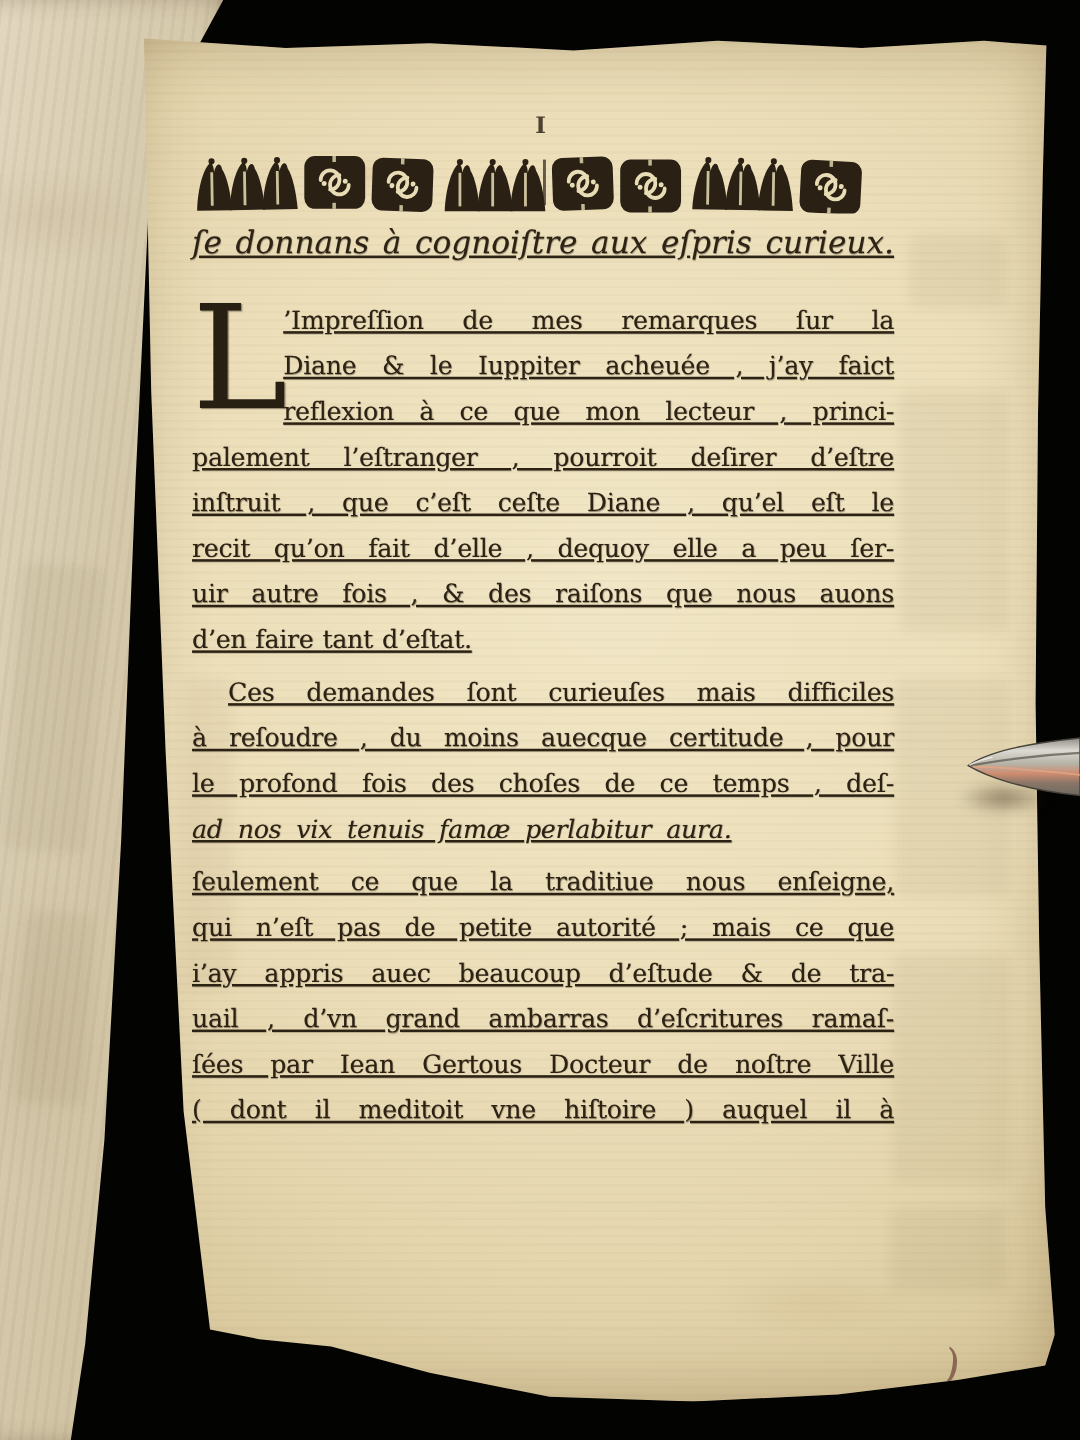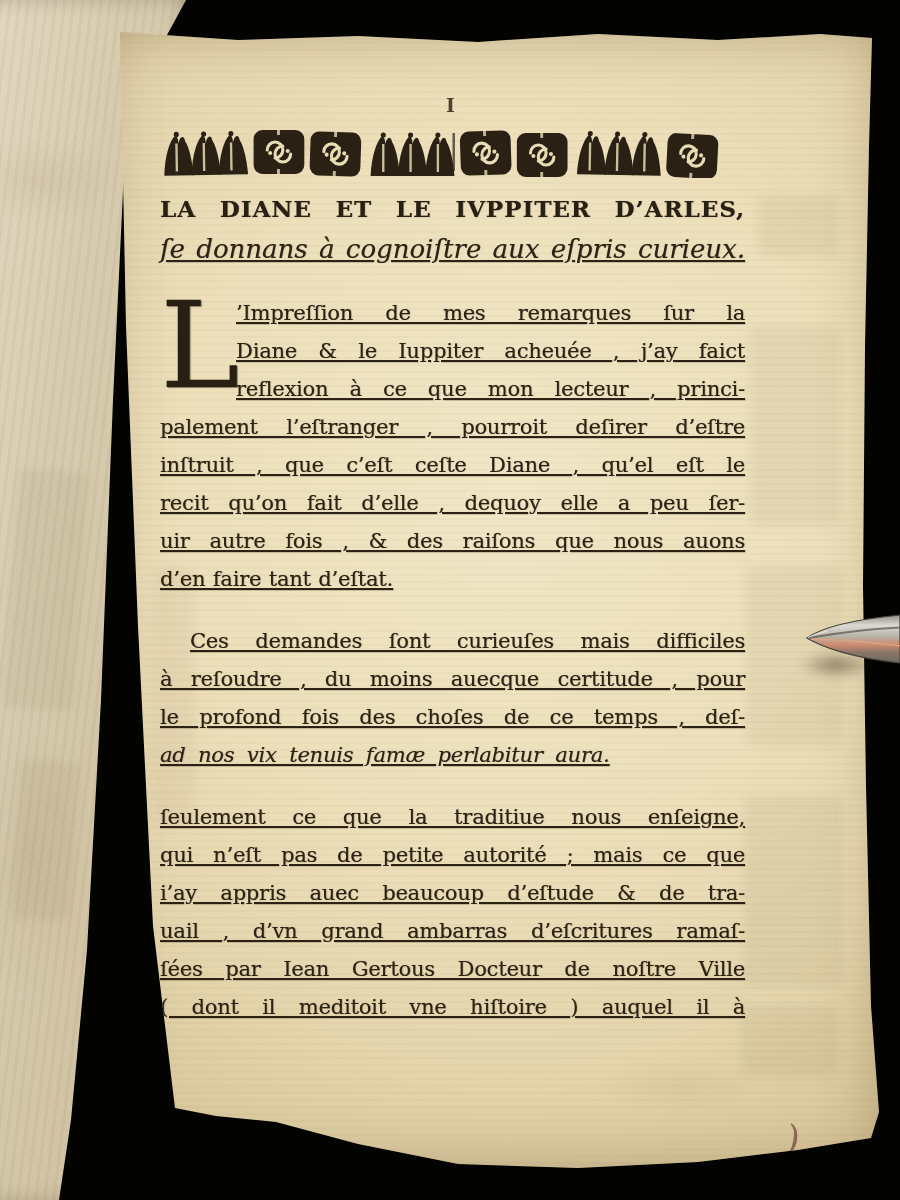--- a/index.html
+++ b/index.html
@@ -64,21 +64,21 @@
     margin-top: 16px; font-size: 23px; font-weight: bold; letter-spacing: 1px;
     line-height: 30px; text-align: justify; text-align-last: justify;
     color: #282013; text-shadow: 0.5px 0.4px 0.7px rgba(40,30,18,0.55);
   }
   #subtitle {
     margin-top: 8px; font-size: 26px; font-style: italic; line-height: 34px;
     text-align: justify; text-align-last: justify;
     color: #2d2315; text-shadow: 0.4px 0.4px 0.7px rgba(40,30,18,0.5); text-decoration: underline;
   }
 
-  .para { margin-top: 24px; }
+  .para { margin-top: 6px; }
   .para.first { margin-top: 28px; }
   .line {
     font-size: 21px; line-height: 38px; height: 38px; overflow: visible;
     letter-spacing: -0.2px; word-spacing: 1px;
     text-align: justify; text-align-last: justify;
     color: #2c2214; text-shadow: 0.5px 0.4px 0.8px rgba(45,32,18,0.5); text-decoration: underline;
   }
   .line.noj { text-align: right; text-align-last: left; }
   .line.indent { text-indent: 30px; }
   .line.latin { font-style: italic; word-spacing: 6px; text-align-last: left; }
@@ -163,21 +163,20 @@
             <use href="#osq" x="366" y="5"></use>
           </g>
         <g transform="rotate(1 468 26)">
             <use href="#oa" x="426" y="3"></use>
           </g>
         <g transform="rotate(3 546 28)">
             <use href="#osq" x="520" y="6"></use>
           </g>
       </svg>
 
-      <div id="title">LA DIANE ET LE IVPPITER D’ARLES,</div>
       <div id="subtitle">ſe donnans à cognoiſtre aux eſpris curieux.</div>
 
       <div class="para first">
         <span class="dropcap">L</span>
         <div class="line">’Impreſſion de mes remarques ſur la</div>
         <div class="line">Diane &amp; le Iuppiter acheuée , j’ay faict</div>
         <div class="line">reflexion à ce que mon lecteur , princi-</div>
         <div class="line">palement l’eſtranger , pourroit deſirer d’eſtre</div>
         <div class="line">inſtruit , que c’eſt ceſte Diane , qu’el eſt le</div>
         <div class="line">recit qu’on fait d’elle , dequoy elle a peu ſer-</div>

